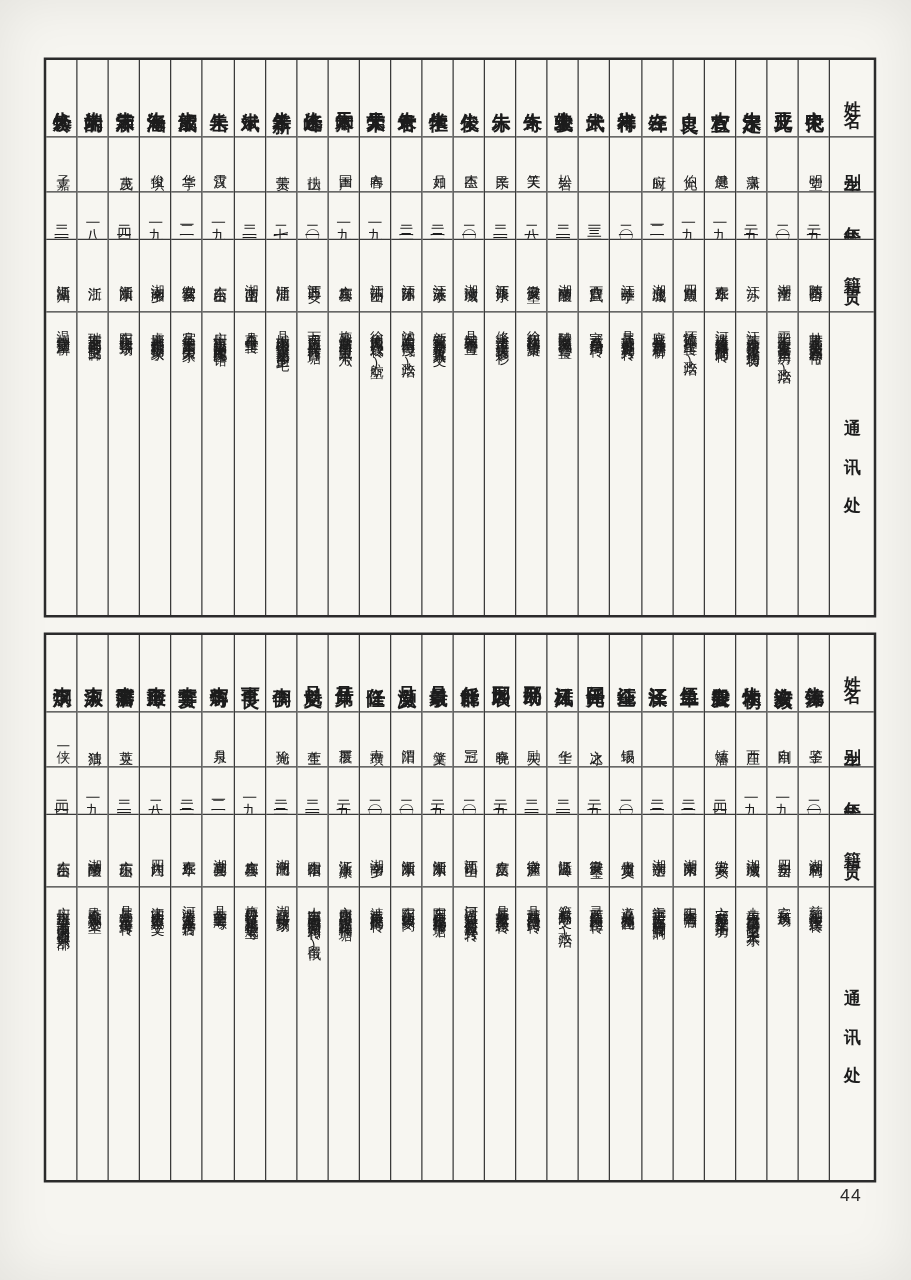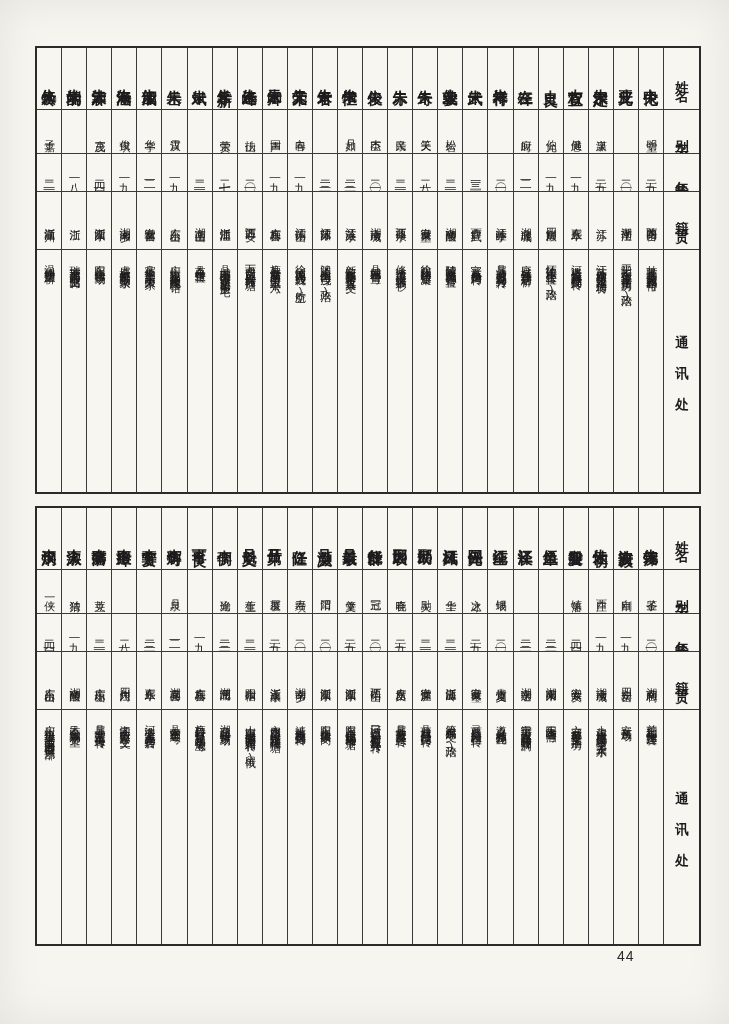--- a/index.html
+++ b/index.html
@@ -49,21 +49,21 @@
   .place .vtext{font-size:11px;letter-spacing:1px;}
   .addr .vtext{font-size:11px;letter-spacing:1.5px;}
   .header-col .vtext{font-weight:bold;font-size:13.5px;}
   .header-col .cell.name .vtext{letter-spacing:0.7em;}
   .header-col .cell.zi .vtext{letter-spacing:0.25em;}
   .header-col .cell.age .vtext{letter-spacing:0.15em;}
   .header-col .cell.place .vtext{letter-spacing:0.8em;}
   .header-col .cell.addr{align-items:center;padding-top:0;}
   .header-col .cell.addr .vtext{letter-spacing:2.3em;}
   .page-number{
-    position:absolute;left:617px;top:948px;
+    position:absolute;left:672px;top:948px;
     font-size:14px;color:#2a2a2a;letter-spacing:1px;
   }
 </style>
 </head>
 <body>
 
 <div class="sheet">
 
   <div class="dir-table" id="table-top">
     <div class="col header-col">

